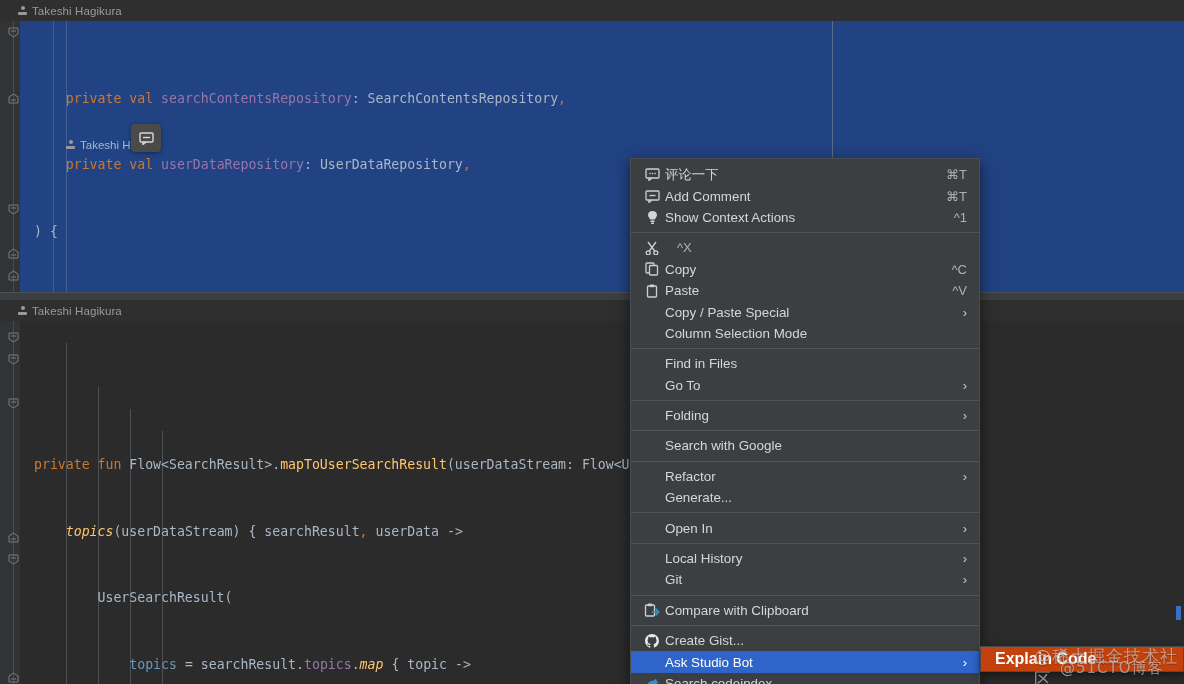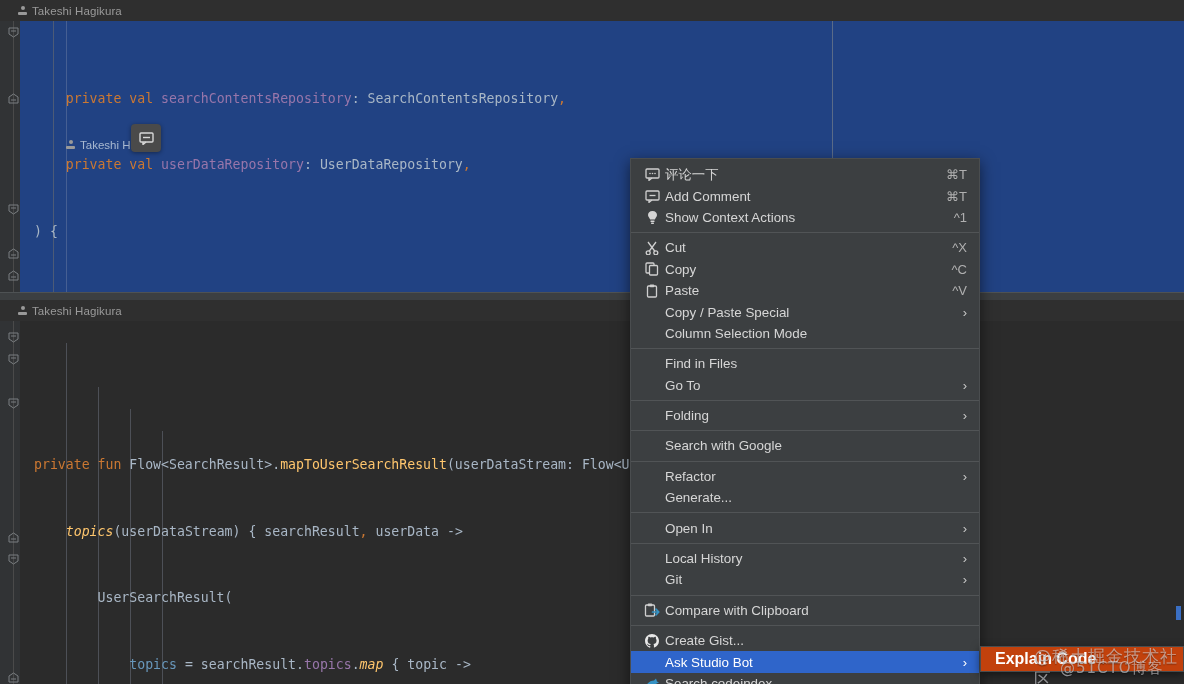--- a/index.html
+++ b/index.html
@@ -342,21 +342,20 @@
       </div>
       <div class="msep"></div>
       <div class="mi-row">
         <span class="mi-ico">
           <svg width="14" height="14" viewBox="0 0 14 14">
             <path d="M3 1 L10 10.5 M11 1 L4 10.5" stroke="#cfcfcf" stroke-width="1.3" fill="none"></path>
             <circle cx="3.2" cy="11.8" r="2" stroke="#cfcfcf" stroke-width="1.3" fill="none"></circle>
             <circle cx="10.8" cy="11.8" r="2" stroke="#cfcfcf" stroke-width="1.3" fill="none"></circle>
           </svg>
         </span>
-        <span class="mi-label">Cut</span>
         <span class="mi-key">^X</span>
       </div>
       <div class="mi-row">
         <span class="mi-ico">
           <svg width="14" height="14" viewBox="0 0 14 14">
             <rect x="1" y="1" width="8" height="10" rx="1" stroke="#cfcfcf" stroke-width="1.3" fill="none"></rect>
             <rect x="4.5" y="3.5" width="8" height="9.5" rx="1" fill="#3c3f41" stroke="#cfcfcf" stroke-width="1.3"></rect>
           </svg>
         </span>
         <span class="mi-label">Copy</span>

